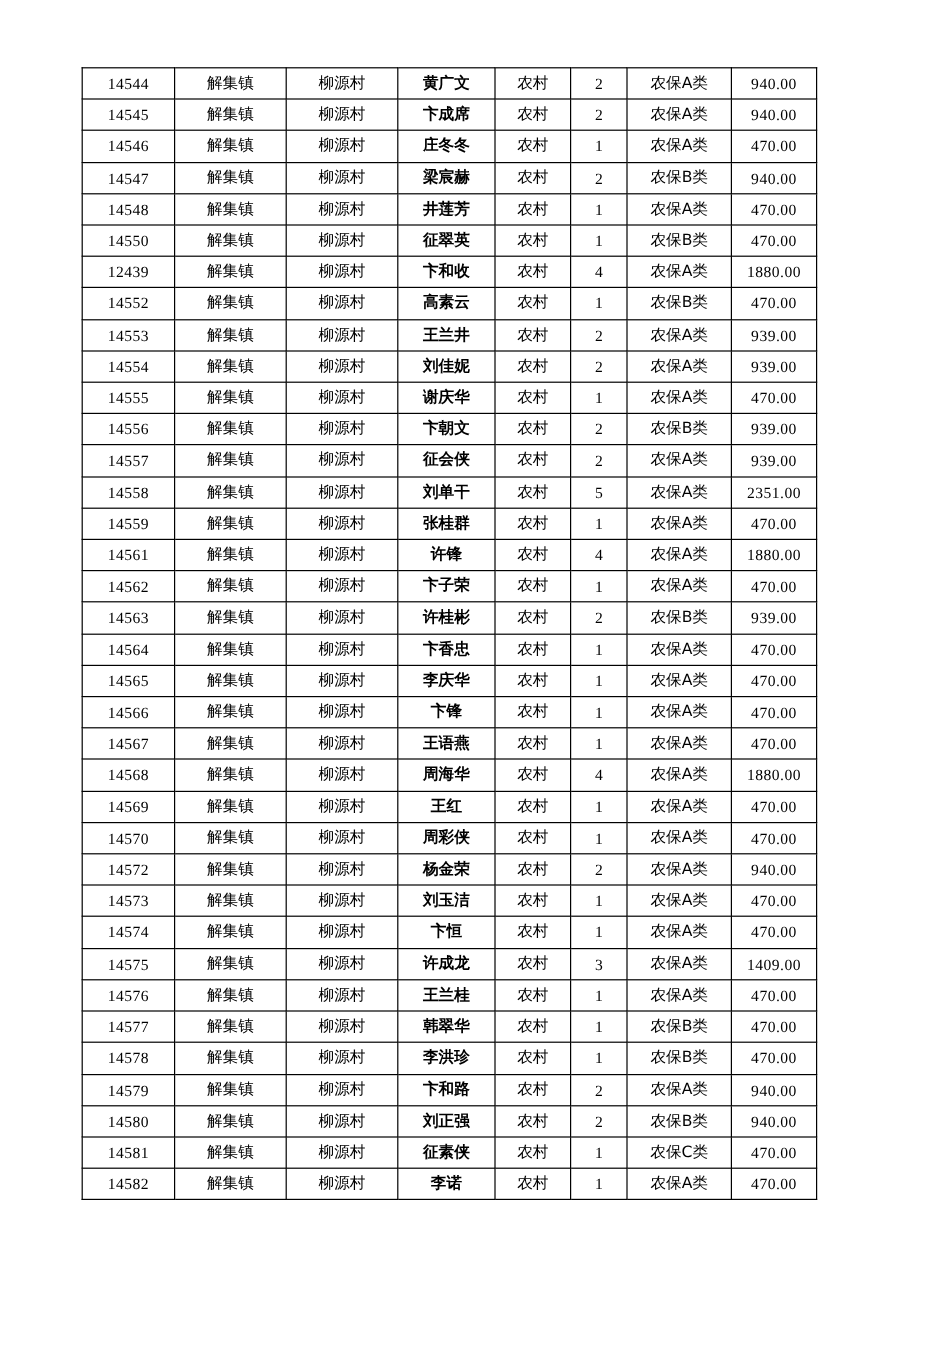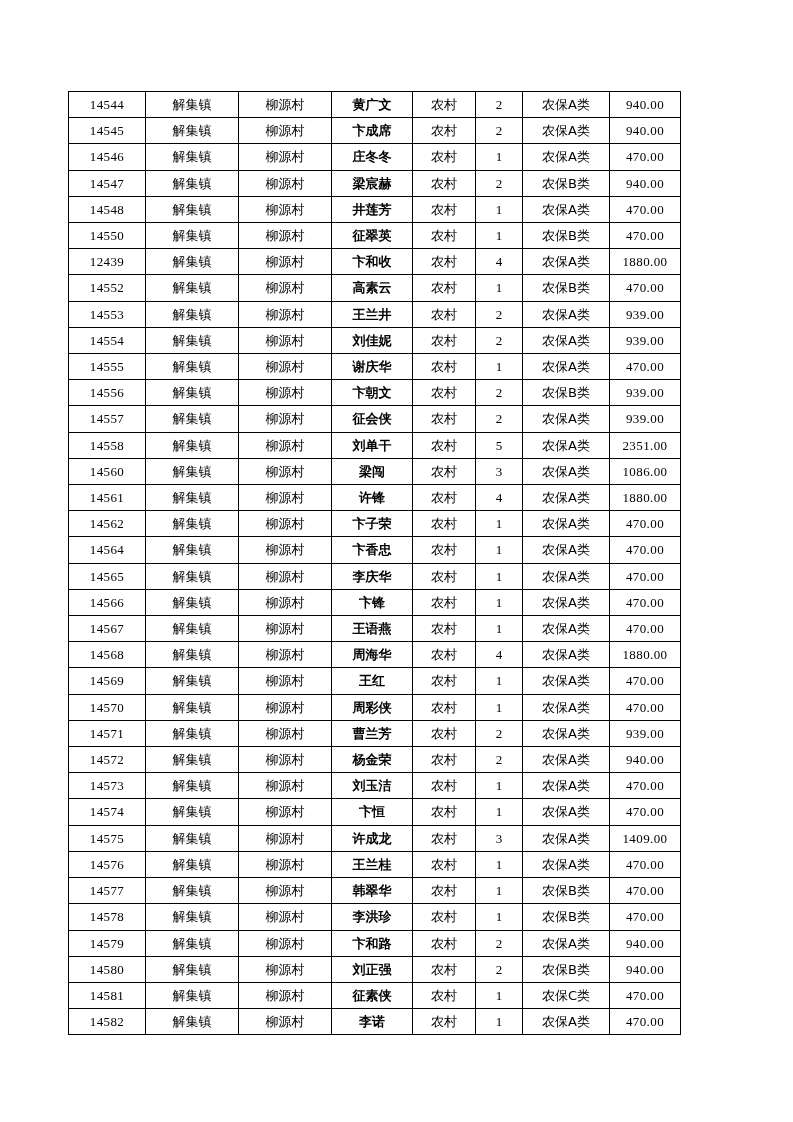--- a/index.html
+++ b/index.html
@@ -11,21 +11,21 @@
     width: 793px;
     height: 1122px;
     font-family: "Liberation Serif", serif;
     color: #000000;
   }
   .page {
     position: relative;
     width: 793px;
     height: 1122px;
     box-sizing: border-box;
-    padding: 91px 70px 0 68px;
+    padding: 56px 70px 0 68px;
   }
   table.data-table {
     border-collapse: collapse;
     table-layout: fixed;
     width: 588px;
     margin: 0;
   }
   table.data-table td {
     border: 1px solid #000000;
     height: 25.2px;
@@ -198,28 +198,28 @@
           <td class="c-id">14558</td>
           <td class="c-town">解集镇</td>
           <td class="c-vill">柳源村</td>
           <td class="c-name">刘单干</td>
           <td class="c-type">农村</td>
           <td class="c-cnt">5</td>
           <td class="c-cat">农保A类</td>
           <td class="c-amt">2351.00</td>
         </tr>
         <tr>
-          <td class="c-id">14560</td>
-          <td class="c-town">解集镇</td>
-          <td class="c-vill">柳源村</td>
-          <td class="c-name">梁闯</td>
-          <td class="c-type">农村</td>
-          <td class="c-cnt">3</td>
-          <td class="c-cat">农保A类</td>
-          <td class="c-amt">1086.00</td>
+          <td class="c-id">14559</td>
+          <td class="c-town">解集镇</td>
+          <td class="c-vill">柳源村</td>
+          <td class="c-name">张桂群</td>
+          <td class="c-type">农村</td>
+          <td class="c-cnt">1</td>
+          <td class="c-cat">农保A类</td>
+          <td class="c-amt">470.00</td>
         </tr>
         <tr>
           <td class="c-id">14561</td>
           <td class="c-town">解集镇</td>
           <td class="c-vill">柳源村</td>
           <td class="c-name">许锋</td>
           <td class="c-type">农村</td>
           <td class="c-cnt">4</td>
           <td class="c-cat">农保A类</td>
           <td class="c-amt">1880.00</td>
@@ -228,20 +228,30 @@
           <td class="c-id">14562</td>
           <td class="c-town">解集镇</td>
           <td class="c-vill">柳源村</td>
           <td class="c-name">卞子荣</td>
           <td class="c-type">农村</td>
           <td class="c-cnt">1</td>
           <td class="c-cat">农保A类</td>
           <td class="c-amt">470.00</td>
         </tr>
         <tr>
+          <td class="c-id">14563</td>
+          <td class="c-town">解集镇</td>
+          <td class="c-vill">柳源村</td>
+          <td class="c-name">许桂彬</td>
+          <td class="c-type">农村</td>
+          <td class="c-cnt">2</td>
+          <td class="c-cat">农保B类</td>
+          <td class="c-amt">939.00</td>
+        </tr>
+        <tr>
           <td class="c-id">14564</td>
           <td class="c-town">解集镇</td>
           <td class="c-vill">柳源村</td>
           <td class="c-name">卞香忠</td>
           <td class="c-type">农村</td>
           <td class="c-cnt">1</td>
           <td class="c-cat">农保A类</td>
           <td class="c-amt">470.00</td>
         </tr>
         <tr>
@@ -296,30 +306,20 @@
         </tr>
         <tr>
           <td class="c-id">14570</td>
           <td class="c-town">解集镇</td>
           <td class="c-vill">柳源村</td>
           <td class="c-name">周彩侠</td>
           <td class="c-type">农村</td>
           <td class="c-cnt">1</td>
           <td class="c-cat">农保A类</td>
           <td class="c-amt">470.00</td>
-        </tr>
-        <tr>
-          <td class="c-id">14571</td>
-          <td class="c-town">解集镇</td>
-          <td class="c-vill">柳源村</td>
-          <td class="c-name">曹兰芳</td>
-          <td class="c-type">农村</td>
-          <td class="c-cnt">2</td>
-          <td class="c-cat">农保A类</td>
-          <td class="c-amt">939.00</td>
         </tr>
         <tr>
           <td class="c-id">14572</td>
           <td class="c-town">解集镇</td>
           <td class="c-vill">柳源村</td>
           <td class="c-name">杨金荣</td>
           <td class="c-type">农村</td>
           <td class="c-cnt">2</td>
           <td class="c-cat">农保A类</td>
           <td class="c-amt">940.00</td>

